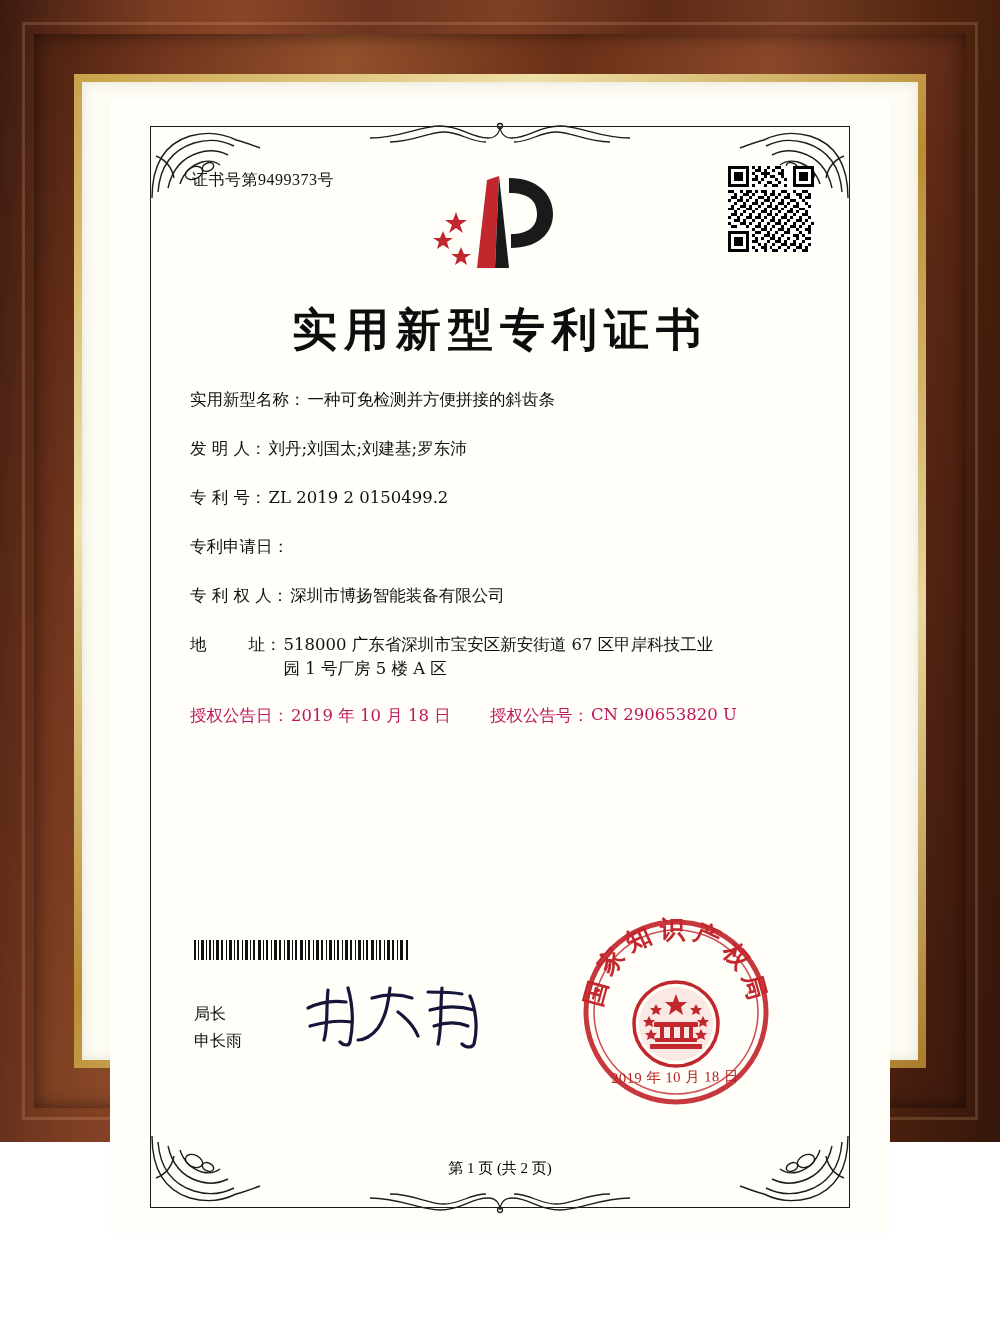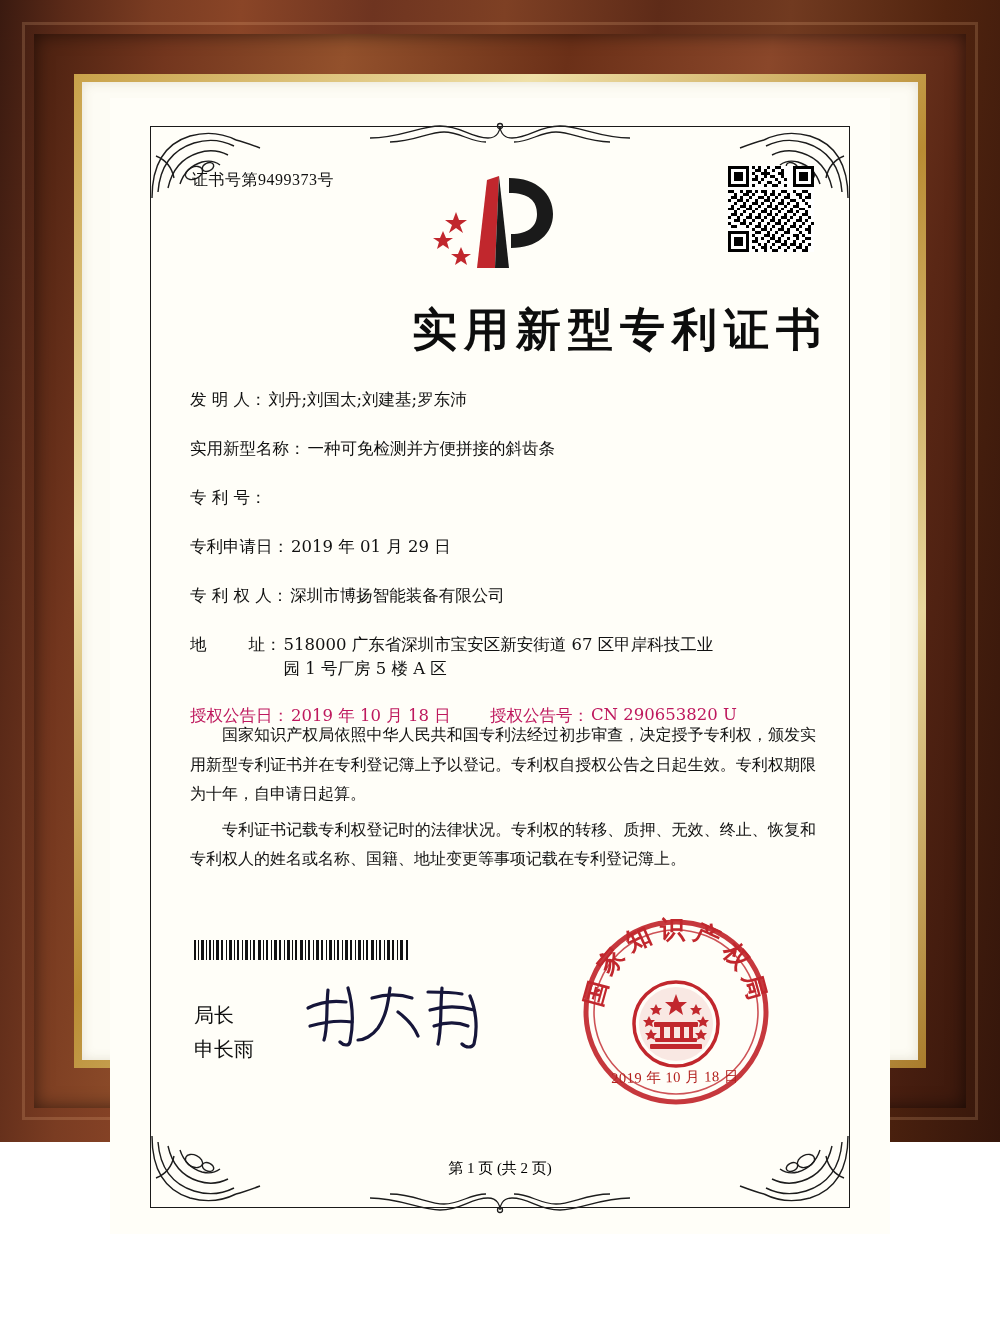--- a/index.html
+++ b/index.html
@@ -122,21 +122,21 @@
     position: absolute;
     right: 14px; top: 6px;
     width: 86px; height: 86px;
     background: #fff;
   }
   .qr svg { display: block; }
 
   .title {
     position: absolute;
     left: 0; right: 0; top: 140px;
-    text-align: right;
+    text-align: center;
     font-size: 45px;
     font-weight: bold;
     letter-spacing: 7px;
     color: #0d0d0d;
     font-family: "DejaVu Serif", "Liberation Serif", serif;
   }
 
   .fields {
     position: absolute;
     left: 18px; right: 10px; top: 228px;
@@ -189,24 +189,24 @@
     position: absolute;
     left: 22px;
     top: 780px;
     width: 220px;
     height: 20px;
   }
   .sign-block {
     position: absolute;
     left: 22px;
     top: 840px;
-    font-size: 20px;
+    font-size: 16px;
     color: #111;
     line-height: 1.7;
-    font-family: Liberation Mono, monospace;
+    font-family: Liberation Serif, serif;
   }
   .signature {
     position: absolute;
     left: 130px;
     top: 822px;
     width: 210px;
     height: 70px;
     color: #14142a;
   }
 
@@ -552,36 +552,36 @@
               <rect x="25" y="28" width="2" height="1"></rect>
           </g>
         </svg>
       </div>
 
       <div class="title">实用新型专利证书</div>
 
       <div class="fields">
 
         <div class="field-row">
+          <span class="field-label">实用新型名称：</span>
+          <span class="field-value">一种可免检测并方便拼接的斜齿条</span>
+        </div>
+
+        <div class="field-row">
           <span class="field-label">发 明 人：</span>
           <span class="field-value">刘丹;刘国太;刘建基;罗东沛</span>
         </div>
 
         <div class="field-row">
-          <span class="field-label">实用新型名称：</span>
-          <span class="field-value">一种可免检测并方便拼接的斜齿条</span>
-        </div>
-
-        <div class="field-row">
           <span class="field-label">专 利 号：</span>
+          <span class="field-value">ZL 2019 2 0150499.2</span>
         </div>
 
         <div class="field-row">
           <span class="field-label">专利申请日：</span>
-          <span class="field-value">2019 年 01 月 29 日</span>
         </div>
 
         <div class="field-row">
           <span class="field-label">专 利 权 人：</span>
           <span class="field-value">深圳市博扬智能装备有限公司</span>
         </div>
 
         <div class="field-row">
           <span class="field-label">地        址：</span>
           <span class="field-value">
@@ -595,24 +595,20 @@
             <span class="field-label">授权公告日：</span>
             <span class="field-value">2019 年 10 月 18 日</span>
           </span>
           <span class="pair-right">
             <span class="field-label">授权公告号：</span>
             <span class="field-value">CN 290653820 U</span>
           </span>
         </div>
       </div>
 
-      <div class="paragraphs">
-        <p>国家知识产权局依照中华人民共和国专利法经过初步审查，决定授予专利权，颁发实用新型专利证书并在专利登记簿上予以登记。专利权自授权公告之日起生效。专利权期限为十年，自申请日起算。</p>
-        <p>专利证书记载专利权登记时的法律状况。专利权的转移、质押、无效、终止、恢复和专利权人的姓名或名称、国籍、地址变更等事项记载在专利登记簿上。</p>
-      </div>
 
       <div class="barcode">
         <svg width="220" height="20" viewBox="0 0 220 20" shape-rendering="crispEdges">
           <g fill="#111">
             <rect x="0" y="0" width="2" height="20"></rect>
               <rect x="4" y="0" width="1" height="20"></rect>
             <rect x="7" y="0" width="3" height="20"></rect>
               <rect x="12" y="0" width="1" height="20"></rect>
             <rect x="15" y="0" width="2" height="20"></rect>
               <rect x="19" y="0" width="1" height="20"></rect>

